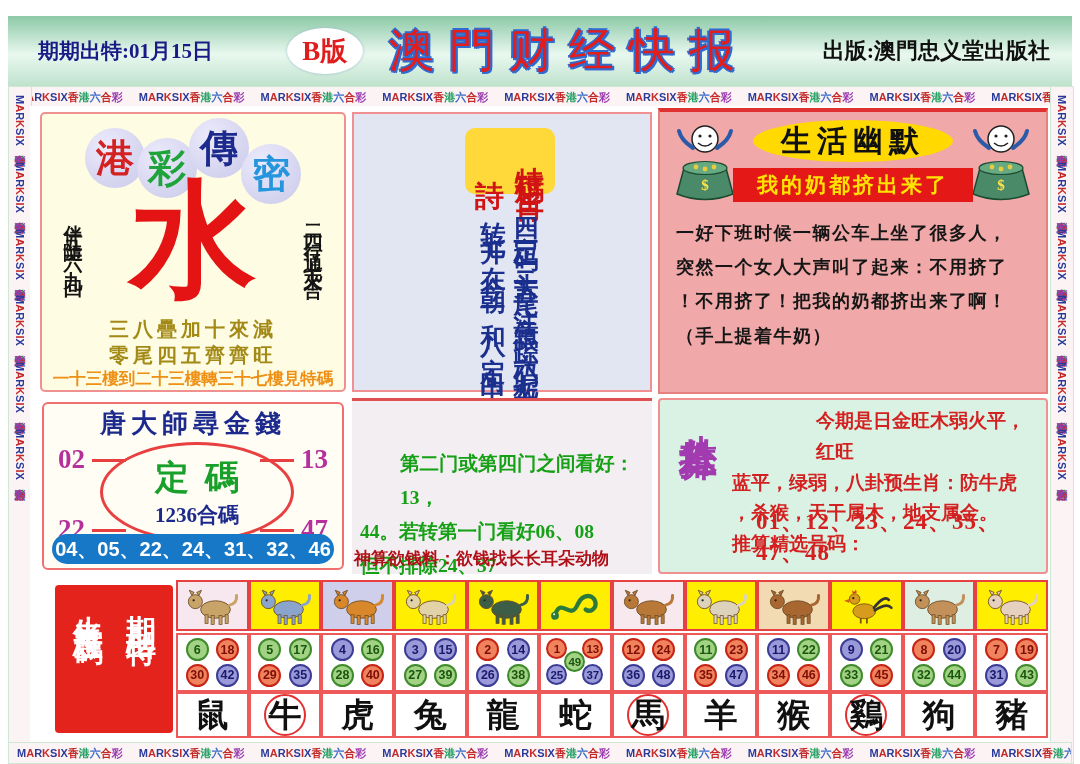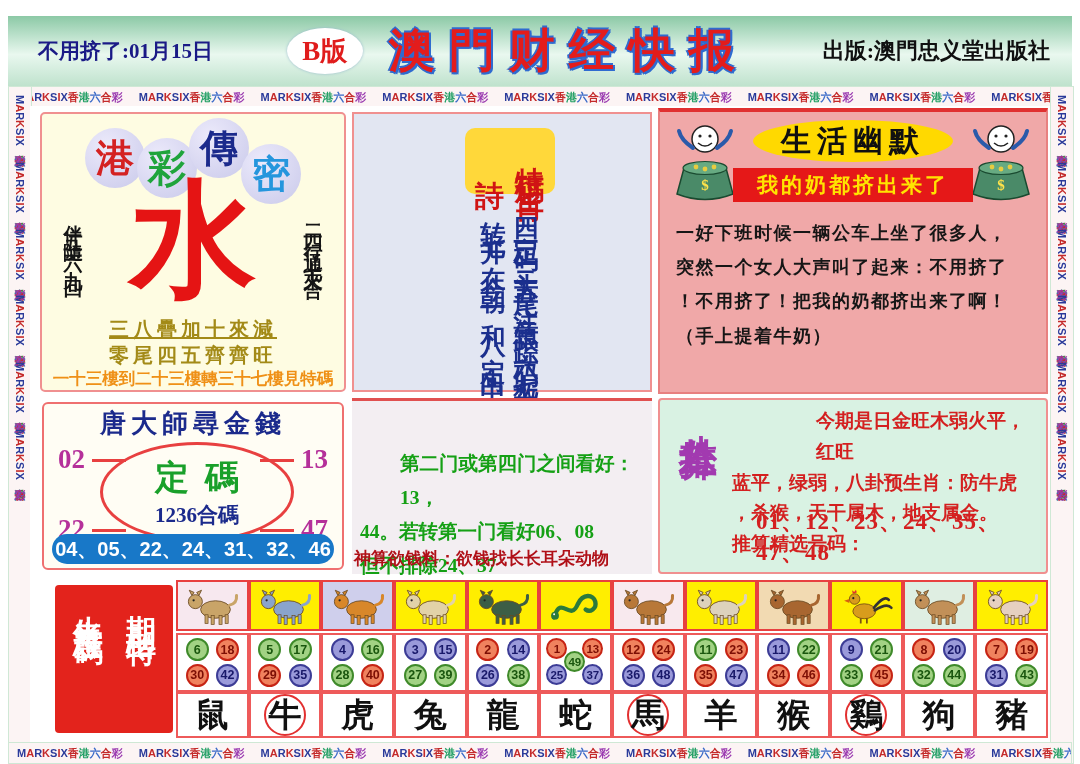--- a/index.html
+++ b/index.html
@@ -7,21 +7,21 @@
        font-family:"Liberation Serif","DejaVu Serif",serif;}
 
   
   .header{position:absolute;left:8px;top:16px;right:8px;height:70px;
     background:linear-gradient(180deg,#8cc9a6 0%,#e9f8ef 55%,#bfe2cd 100%);
     display:flex;align-items:center;}
   .hdate{margin-left:30px;font-size:21px;font-weight:bold;color:#1a1a86;white-space:nowrap;}
   .hcenter{flex:1;display:flex;align-items:center;justify-content:center;gap:26px;}
   .hbadge{width:76px;height:46px;background:#ffffff;border-radius:50%;display:flex;align-items:center;
     justify-content:center;color:#e01c1c;font-weight:bold;font-size:27px;box-shadow:0 0 3px #9bc;}
-  .htitle{font-size:46px;font-weight:bold;color:#e31c1c;letter-spacing:14px;white-space:nowrap;
+  .htitle{font-size:46px;font-weight:normal;color:#e31c1c;letter-spacing:14px;white-space:nowrap;
     text-shadow:2px 0 0 #2f6bd0,-2px 0 0 #2f6bd0,0 2px 0 #2f6bd0,0 -2px 0 #2f6bd0,2px 2px 0 #2f6bd0;}
   .hpub{margin-right:22px;font-size:22px;font-weight:bold;color:#101010;white-space:nowrap;}
 
   
   .bstrip{position:absolute;background:#fcf4f4;overflow:hidden;font-weight:bold;font-size:11px;
     font-family:"Liberation Sans","DejaVu Sans",sans-serif;white-space:nowrap;border:1px solid #cfe8d5;}
   #bstrip-top{left:8px;right:8px;top:86px;height:20px;line-height:20px;}
   #bstrip-bottom{left:8px;right:8px;top:742px;height:20px;line-height:20px;}
   .bstrip-v{top:86px;width:22px;height:676px;writing-mode:vertical-rl;text-orientation:mixed;line-height:22px;}
   #bstrip-left{left:8px;}
@@ -111,21 +111,21 @@
     font-weight:bold;font-size:12.5px;font-family:"Liberation Sans","DejaVu Sans",sans-serif;box-sizing:border-box;}
   .ball.r{background:#f0825e;border:2px solid #c62414;color:#7c0e04;}
   .ball.b{background:#9a9ada;border:2px solid #3c3c96;color:#19196a;}
   .ball.g{background:#a2d284;border:2px solid #3f8a2a;color:#1a560e;}
   .ball.abs{position:absolute;}
 </style>
 </head>
 <body>
 
 <div class="header">
-  <div class="hdate">不用挤了:01月15日</div>
+  <div class="hdate">期期出特:01月15日</div>
   <div class="hcenter">
     <div class="hbadge">B版</div>
     <div class="htitle">澳門财经快报</div>
   </div>
   <div class="hpub">出版:澳門忠义堂出版社</div>
 </div>
 
 <div class="bstrip" id="bstrip-top"><span class="bunit"><span style="color:#2a3a9a">M</span><span style="color:#c42a2a">A</span><span style="color:#2a3a9a">R</span><span style="color:#c42a2a">K</span><span style="color:#2a3a9a">S</span><span style="color:#c42a2a">I</span><span style="color:#2a3a9a">X</span><span style="color:#c42a2a">香</span><span style="color:#24a066">港</span><span style="color:#3a6ac8">六</span><span style="color:#c42a2a">合</span><span style="color:#9a3ab0">彩</span></span><span class="bunit"><span style="color:#2a3a9a">M</span><span style="color:#c42a2a">A</span><span style="color:#2a3a9a">R</span><span style="color:#c42a2a">K</span><span style="color:#2a3a9a">S</span><span style="color:#c42a2a">I</span><span style="color:#2a3a9a">X</span><span style="color:#c42a2a">香</span><span style="color:#24a066">港</span><span style="color:#3a6ac8">六</span><span style="color:#c42a2a">合</span><span style="color:#9a3ab0">彩</span></span><span class="bunit"><span style="color:#2a3a9a">M</span><span style="color:#c42a2a">A</span><span style="color:#2a3a9a">R</span><span style="color:#c42a2a">K</span><span style="color:#2a3a9a">S</span><span style="color:#c42a2a">I</span><span style="color:#2a3a9a">X</span><span style="color:#c42a2a">香</span><span style="color:#24a066">港</span><span style="color:#3a6ac8">六</span><span style="color:#c42a2a">合</span><span style="color:#9a3ab0">彩</span></span><span class="bunit"><span style="color:#2a3a9a">M</span><span style="color:#c42a2a">A</span><span style="color:#2a3a9a">R</span><span style="color:#c42a2a">K</span><span style="color:#2a3a9a">S</span><span style="color:#c42a2a">I</span><span style="color:#2a3a9a">X</span><span style="color:#c42a2a">香</span><span style="color:#24a066">港</span><span style="color:#3a6ac8">六</span><span style="color:#c42a2a">合</span><span style="color:#9a3ab0">彩</span></span><span class="bunit"><span style="color:#2a3a9a">M</span><span style="color:#c42a2a">A</span><span style="color:#2a3a9a">R</span><span style="color:#c42a2a">K</span><span style="color:#2a3a9a">S</span><span style="color:#c42a2a">I</span><span style="color:#2a3a9a">X</span><span style="color:#c42a2a">香</span><span style="color:#24a066">港</span><span style="color:#3a6ac8">六</span><span style="color:#c42a2a">合</span><span style="color:#9a3ab0">彩</span></span><span class="bunit"><span style="color:#2a3a9a">M</span><span style="color:#c42a2a">A</span><span style="color:#2a3a9a">R</span><span style="color:#c42a2a">K</span><span style="color:#2a3a9a">S</span><span style="color:#c42a2a">I</span><span style="color:#2a3a9a">X</span><span style="color:#c42a2a">香</span><span style="color:#24a066">港</span><span style="color:#3a6ac8">六</span><span style="color:#c42a2a">合</span><span style="color:#9a3ab0">彩</span></span><span class="bunit"><span style="color:#2a3a9a">M</span><span style="color:#c42a2a">A</span><span style="color:#2a3a9a">R</span><span style="color:#c42a2a">K</span><span style="color:#2a3a9a">S</span><span style="color:#c42a2a">I</span><span style="color:#2a3a9a">X</span><span style="color:#c42a2a">香</span><span style="color:#24a066">港</span><span style="color:#3a6ac8">六</span><span style="color:#c42a2a">合</span><span style="color:#9a3ab0">彩</span></span><span class="bunit"><span style="color:#2a3a9a">M</span><span style="color:#c42a2a">A</span><span style="color:#2a3a9a">R</span><span style="color:#c42a2a">K</span><span style="color:#2a3a9a">S</span><span style="color:#c42a2a">I</span><span style="color:#2a3a9a">X</span><span style="color:#c42a2a">香</span><span style="color:#24a066">港</span><span style="color:#3a6ac8">六</span><span style="color:#c42a2a">合</span><span style="color:#9a3ab0">彩</span></span><span class="bunit"><span style="color:#2a3a9a">M</span><span style="color:#c42a2a">A</span><span style="color:#2a3a9a">R</span><span style="color:#c42a2a">K</span><span style="color:#2a3a9a">S</span><span style="color:#c42a2a">I</span><span style="color:#2a3a9a">X</span><span style="color:#c42a2a">香</span><span style="color:#24a066">港</span><span style="color:#3a6ac8">六</span></span></div>
 <div class="bstrip bstrip-v" id="bstrip-left"><span class="bunit"><span style="color:#2a3a9a">M</span><span style="color:#c42a2a">A</span><span style="color:#2a3a9a">R</span><span style="color:#c42a2a">K</span><span style="color:#2a3a9a">S</span><span style="color:#c42a2a">I</span><span style="color:#2a3a9a">X</span><span style="color:#c42a2a">香</span><span style="color:#24a066">港</span><span style="color:#3a6ac8">六</span><span style="color:#c42a2a">合</span><span style="color:#9a3ab0">彩</span></span><span class="bunit"><span style="color:#2a3a9a">M</span><span style="color:#c42a2a">A</span><span style="color:#2a3a9a">R</span><span style="color:#c42a2a">K</span><span style="color:#2a3a9a">S</span><span style="color:#c42a2a">I</span><span style="color:#2a3a9a">X</span><span style="color:#c42a2a">香</span><span style="color:#24a066">港</span><span style="color:#3a6ac8">六</span><span style="color:#c42a2a">合</span><span style="color:#9a3ab0">彩</span></span><span class="bunit"><span style="color:#2a3a9a">M</span><span style="color:#c42a2a">A</span><span style="color:#2a3a9a">R</span><span style="color:#c42a2a">K</span><span style="color:#2a3a9a">S</span><span style="color:#c42a2a">I</span><span style="color:#2a3a9a">X</span><span style="color:#c42a2a">香</span><span style="color:#24a066">港</span><span style="color:#3a6ac8">六</span><span style="color:#c42a2a">合</span><span style="color:#9a3ab0">彩</span></span><span class="bunit"><span style="color:#2a3a9a">M</span><span style="color:#c42a2a">A</span><span style="color:#2a3a9a">R</span><span style="color:#c42a2a">K</span><span style="color:#2a3a9a">S</span><span style="color:#c42a2a">I</span><span style="color:#2a3a9a">X</span><span style="color:#c42a2a">香</span><span style="color:#24a066">港</span><span style="color:#3a6ac8">六</span><span style="color:#c42a2a">合</span><span style="color:#9a3ab0">彩</span></span><span class="bunit"><span style="color:#2a3a9a">M</span><span style="color:#c42a2a">A</span><span style="color:#2a3a9a">R</span><span style="color:#c42a2a">K</span><span style="color:#2a3a9a">S</span><span style="color:#c42a2a">I</span><span style="color:#2a3a9a">X</span><span style="color:#c42a2a">香</span><span style="color:#24a066">港</span><span style="color:#3a6ac8">六</span><span style="color:#c42a2a">合</span><span style="color:#9a3ab0">彩</span></span><span class="bunit"><span style="color:#2a3a9a">M</span><span style="color:#c42a2a">A</span><span style="color:#2a3a9a">R</span><span style="color:#c42a2a">K</span><span style="color:#2a3a9a">S</span><span style="color:#c42a2a">I</span><span style="color:#2a3a9a">X</span><span style="color:#c42a2a">香</span><span style="color:#24a066">港</span><span style="color:#3a6ac8">六</span><span style="color:#c42a2a">合</span><span style="color:#9a3ab0">彩</span></span></div>
 <div class="bstrip bstrip-v" id="bstrip-right"><span class="bunit"><span style="color:#2a3a9a">M</span><span style="color:#c42a2a">A</span><span style="color:#2a3a9a">R</span><span style="color:#c42a2a">K</span><span style="color:#2a3a9a">S</span><span style="color:#c42a2a">I</span><span style="color:#2a3a9a">X</span><span style="color:#c42a2a">香</span><span style="color:#24a066">港</span><span style="color:#3a6ac8">六</span><span style="color:#c42a2a">合</span><span style="color:#9a3ab0">彩</span></span><span class="bunit"><span style="color:#2a3a9a">M</span><span style="color:#c42a2a">A</span><span style="color:#2a3a9a">R</span><span style="color:#c42a2a">K</span><span style="color:#2a3a9a">S</span><span style="color:#c42a2a">I</span><span style="color:#2a3a9a">X</span><span style="color:#c42a2a">香</span><span style="color:#24a066">港</span><span style="color:#3a6ac8">六</span><span style="color:#c42a2a">合</span><span style="color:#9a3ab0">彩</span></span><span class="bunit"><span style="color:#2a3a9a">M</span><span style="color:#c42a2a">A</span><span style="color:#2a3a9a">R</span><span style="color:#c42a2a">K</span><span style="color:#2a3a9a">S</span><span style="color:#c42a2a">I</span><span style="color:#2a3a9a">X</span><span style="color:#c42a2a">香</span><span style="color:#24a066">港</span><span style="color:#3a6ac8">六</span><span style="color:#c42a2a">合</span><span style="color:#9a3ab0">彩</span></span><span class="bunit"><span style="color:#2a3a9a">M</span><span style="color:#c42a2a">A</span><span style="color:#2a3a9a">R</span><span style="color:#c42a2a">K</span><span style="color:#2a3a9a">S</span><span style="color:#c42a2a">I</span><span style="color:#2a3a9a">X</span><span style="color:#c42a2a">香</span><span style="color:#24a066">港</span><span style="color:#3a6ac8">六</span><span style="color:#c42a2a">合</span><span style="color:#9a3ab0">彩</span></span><span class="bunit"><span style="color:#2a3a9a">M</span><span style="color:#c42a2a">A</span><span style="color:#2a3a9a">R</span><span style="color:#c42a2a">K</span><span style="color:#2a3a9a">S</span><span style="color:#c42a2a">I</span><span style="color:#2a3a9a">X</span><span style="color:#c42a2a">香</span><span style="color:#24a066">港</span><span style="color:#3a6ac8">六</span><span style="color:#c42a2a">合</span><span style="color:#9a3ab0">彩</span></span><span class="bunit"><span style="color:#2a3a9a">M</span><span style="color:#c42a2a">A</span><span style="color:#2a3a9a">R</span><span style="color:#c42a2a">K</span><span style="color:#2a3a9a">S</span><span style="color:#c42a2a">I</span><span style="color:#2a3a9a">X</span><span style="color:#c42a2a">香</span><span style="color:#24a066">港</span><span style="color:#3a6ac8">六</span><span style="color:#c42a2a">合</span><span style="color:#9a3ab0">彩</span></span></div>
@@ -136,21 +136,21 @@
   <div class="panel" id="pA">
     <div class="gc-title" id="gc-title">
         <span class="gc-circle" style="color:#d42222;transform:translateY(10px)">港</span>
         <span class="gc-circle" style="color:#1fa43c;transform:translateY(20px)">彩</span>
         <span class="gc-circle" style="color:#1b2a8c;transform:translateY(0px)">傳</span>
         <span class="gc-circle" style="color:#2596dd;transform:translateY(26px)">密</span>
       </div>
     <div class="gc-vert" style="left:18px;">伴五隨六一九回</div>
     <div class="gc-vert" style="right:18px;">二四行通七來合</div>
     <div class="gc-big">水</div>
-    <div class="gc-gold" style="top:202px;text-decoration:underline;">三八疊加十來減</div>
+    <div class="gc-gold" style="top:202px;">三八疊加十來減</div>
     <div class="gc-gold" style="top:228px;">零尾四五齊齊旺</div>
     <div class="gc-orange">一十三樓到二十三樓轉三十七樓見特碼</div>
   </div>
 
   <div class="panel" id="pB">
     <div class="poem-label">特碼生肖詩</div>
 
   <div class="poem-col">四二定码转七开</div>
       <div class="poem-col">三头五尾在今朝</div>
       <div class="poem-col">注意跟踪一和八</div>

